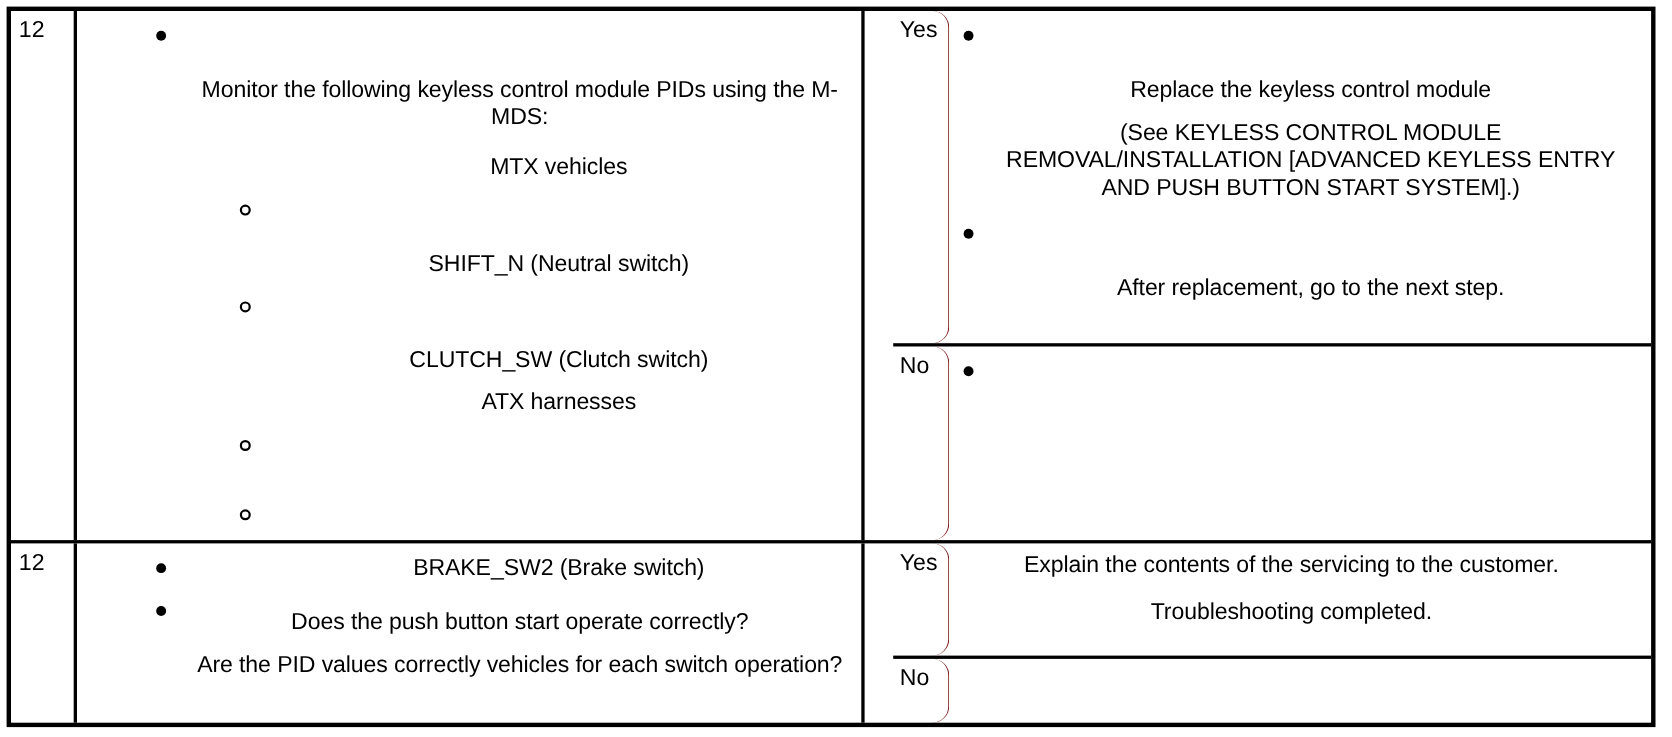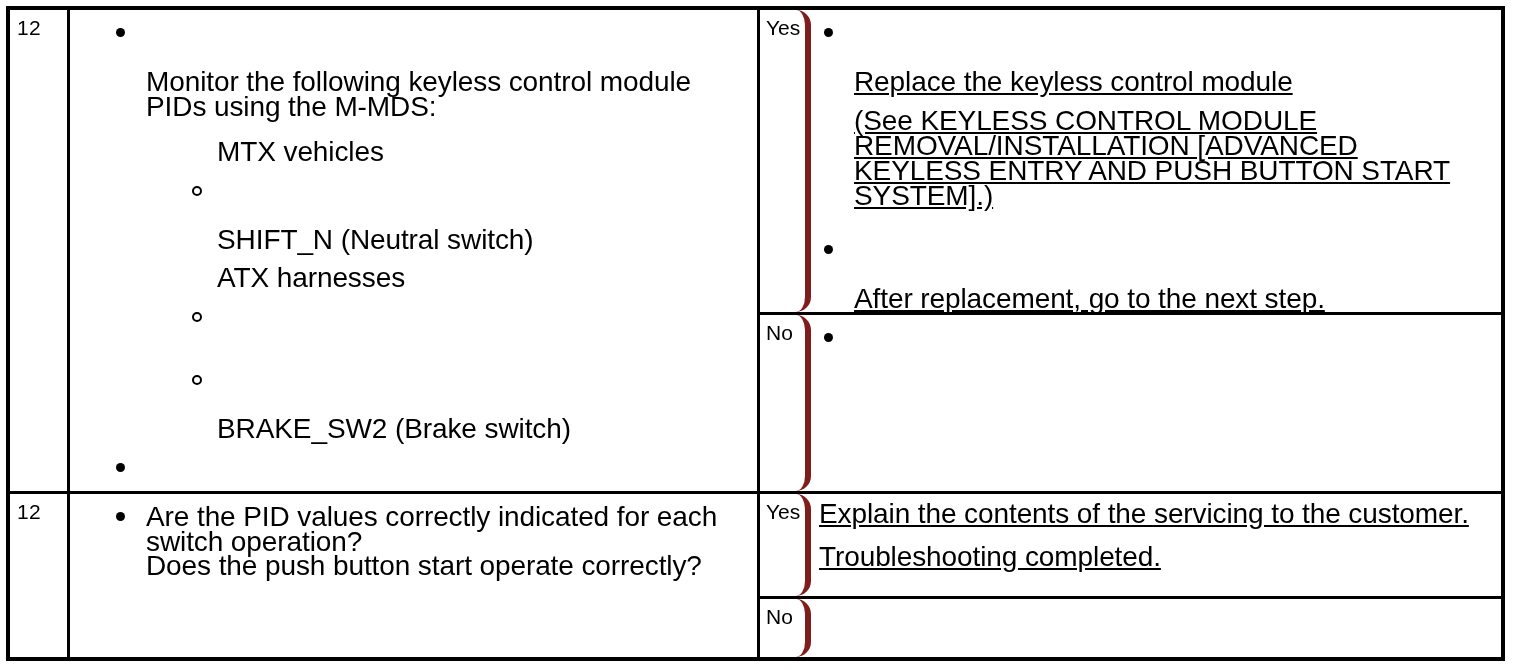--- a/index.html
+++ b/index.html
@@ -30,20 +30,21 @@
   .rows {
     display: flex;
     flex-direction: column;
     height: 100%;
   }
 
   .row {
     display: flex;
     flex-direction: row;
     box-sizing: border-box;
+    gap: 26px;
   }
   .row.step12 { height: 481px; }
   .row.step13 { flex: 1 1 auto; border-top: 3px solid #000; }
 
   
   .col-step {
     width: 60px;
     flex: 0 0 60px;
     box-sizing: border-box;
     border-right: 3px solid #000;
@@ -79,43 +80,43 @@
   }
   .row.step12 .answer-block.yes { height: 302px; }
   .row.step12 .answer-block.no  { flex: 1 1 auto; border-top: 3px solid #000; }
   .row.step13 .answer-block.yes { height: 102px; }
   .row.step13 .answer-block.no  { flex: 1 1 auto; border-top: 3px solid #000; }
 
   .col-yn {
     width: 51px;
     flex: 0 0 51px;
     box-sizing: border-box;
-    border-right: 6px solid #7f1d1d;
+    border-right: 1px solid #7f1d1d;
     padding: 7px 0 0 6px;
     border-radius: 15px;
   }
   .yn-label {
     font-size: 21px;
     line-height: 22px;
   }
   .col-result {
     flex: 1 1 auto;
     box-sizing: border-box;
     padding: 9px 24px 0 10px;
     min-width: 0;
-    text-decoration: underline;
   }
   .row.step13 .col-result { padding-left: 8px; padding-top: 7px; }
 
   
   .txt {
-    font-size: 28px;
+    font-size: 21px;
     line-height: 25px;
     letter-spacing: -0.1px;
     white-space: pre-line;
+    text-align: center;
   }
 
   .bullet-item {
     position: relative;
     padding-left: 33px;
     margin-bottom: 14px;
   }
   .bullet-item:last-child { margin-bottom: 0; }
   .bullet-dot {
     position: absolute;
@@ -145,21 +146,21 @@
 
   .group-head {
     padding-left: 104px;
     font-weight: normal;
     margin-bottom: 13px;
   }
 
   
   .cont-para {
     padding-left: 33px;
-    margin-bottom: 28px;
+    margin-bottom: 16px;
   }
   .plain-para { margin-bottom: 18px; }
   .plain-para:last-child { margin-bottom: 0; }
 
   .spacer-12 { height: 6px; }
 </style>
 </head>
 <body>
 
 <div class="sheet">
@@ -180,35 +181,39 @@
 
         <div class="spacer-12"></div>
 
         <div class="group-head txt">MTX vehicles</div>
 
         <div class="sub-item txt">
           <span class="sub-circle"></span>
           <span>SHIFT_N (Neutral switch)</span>
         </div>
 
+        <div class="sub-item txt">
+          <span class="sub-circle"></span>
+          <span>CLUTCH_SW (Clutch switch)</span>
+        </div>
 
         <div class="group-head txt">ATX harnesses</div>
 
         <div class="sub-item txt">
           <span class="sub-circle"></span>
         </div>
 
         <div class="sub-item txt">
           <span class="sub-circle"></span>
           <span>BRAKE_SW2 (Brake switch)</span>
         </div>
 
         <div class="bullet-item txt">
           <span class="bullet-dot"></span>
-          <span>Are the PID values correctly indicated for each switch operation?</span>
+          <span>Are the PID values correctly vehicles for each switch operation?</span>
         </div>
 
       </div>
 
       <div class="col-answers">
 
         <div class="answer-block yes">
           <div class="col-yn">
             <div class="yn-label">Yes</div>
           </div>

